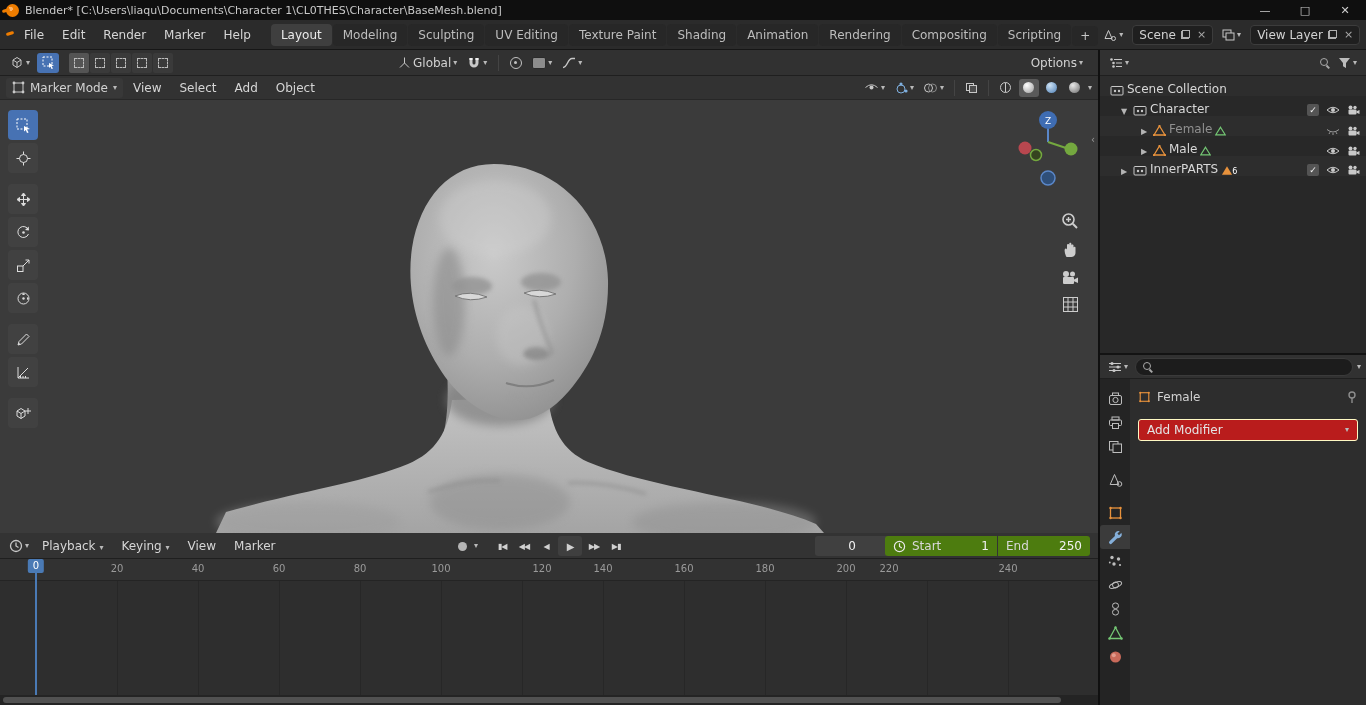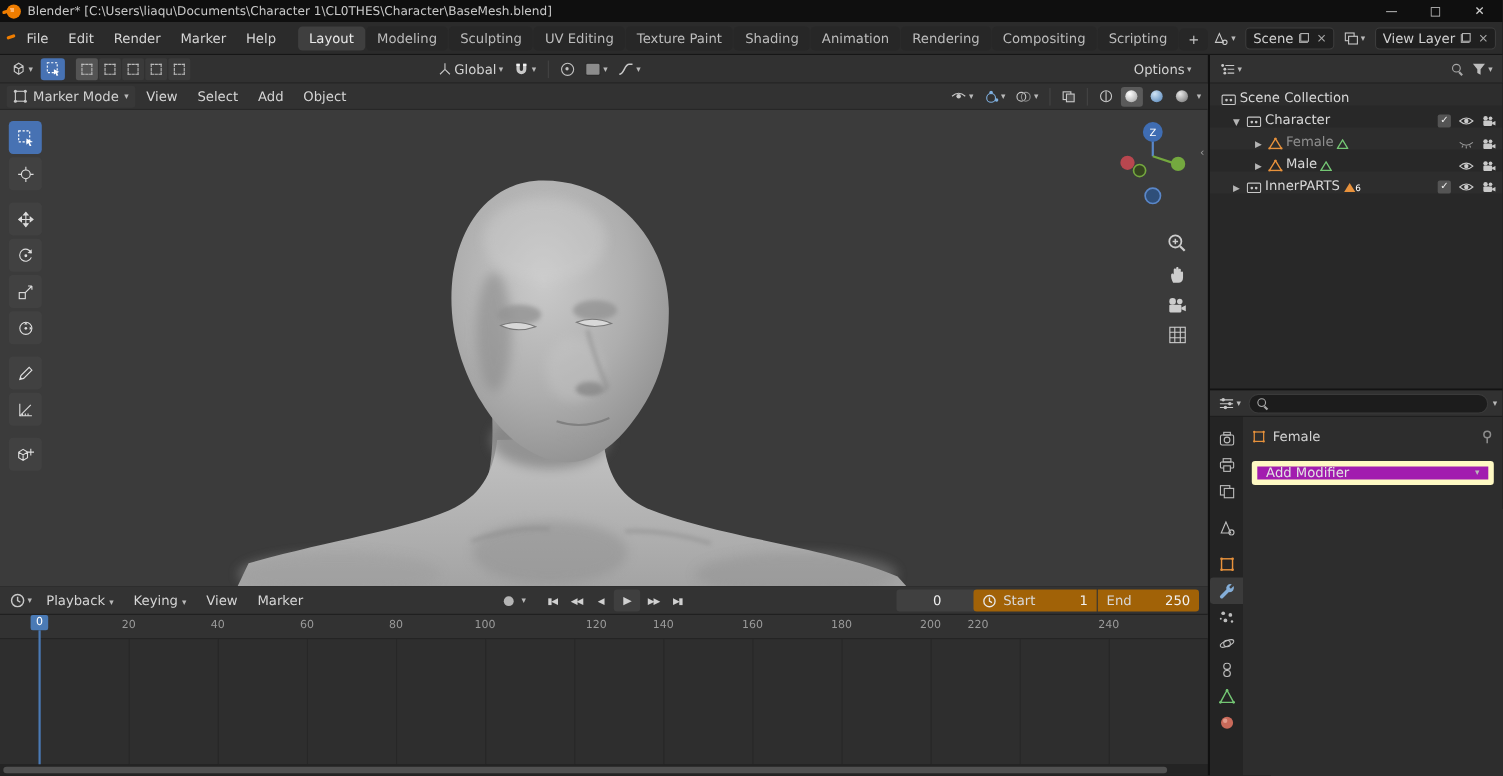--- a/index.html
+++ b/index.html
@@ -89,21 +89,21 @@
   .t-header { position:relative; height:26px; background:#333; border-bottom:1px solid #1f1f1f;
     display:flex; align-items:center; padding:0 6px; gap:2px; flex:0 0 auto; }
   .transport { position:absolute; left:452px; top:3px; display:flex; gap:2px; align-items:center; }
   .tr-btn { min-width:20px; height:20px; border-radius:3px; display:flex; align-items:center; justify-content:center;
     color:#d0d0d0; font-size:8px; letter-spacing:-1px; padding:0 3px; }
   .tr-btn.play { background:#3f3f3f; font-size:10px; min-width:24px; }
   .rec-dot { width:9px; height:9px; border-radius:50%; background:#b5b5b5; }
   .frame-field { position:absolute; left:815px; top:3px; width:74px; height:20px; background:#404040;
     border-radius:3px; display:flex; align-items:center; justify-content:center; color:#f0f0f0; }
   .range-fields { position:absolute; right:8px; top:3px; display:flex; gap:1px; align-items:center; }
-  .rf { height:20px; background:#a16207; display:flex; align-items:center; gap:6px; padding:0 8px; color:#f2f2f2; }
+  .rf { height:20px; background:#4d7c0f; display:flex; align-items:center; gap:6px; padding:0 8px; color:#f2f2f2; }
   .rf.start { border-radius:3px 0 0 3px; width:112px; }
   .rf.end { border-radius:0 3px 3px 0; width:92px;justify-content:flex-end; }
   .rf .lbl { color:#d8d8d8; }
   .rf .val { margin-left:auto; }
 
   .tracks { position:relative; flex:1; min-height:0; background:#2e2e2e; }
   .ruler { position:absolute; left:0; right:0; top:0; height:22px; background:#323232; border-bottom:1px solid #242424; }
   .tick { position:absolute; top:4px; transform:translateX(-50%); font-size:10px; color:#9a9a9a; }
   .vline { position:absolute; top:22px; bottom:0; width:1px; background:#272727; }
   .playhead-line { position:absolute; top:14px; bottom:0; width:2px; background:#4a7ab5; }
@@ -132,21 +132,21 @@
   .search { flex:1; height:18px; background:#1c1c1c; border:1px solid #3a3a3a; border-radius:9px;
     display:flex; align-items:center; padding:0 6px; gap:4px; }
   .props-body { flex:1; display:flex; min-height:0; }
   .ptab-strip { width:30px; background:#242424; padding-top:8px; display:flex; flex-direction:column; align-items:center; }
   .ptab { width:30px; height:24px; display:flex; align-items:center; justify-content:center; }
   .ptab.active { background:#3b3b3b; border-radius:3px 0 0 3px; }
   .ptab.gap { margin-top:9px; }
   .props-content { flex:1; background:#2d2d2d; padding:6px 8px; }
   .crumb { display:flex; align-items:center; gap:6px; height:24px; }
   .crumb .pin { margin-left:auto; }
-  .add-mod { margin-top:10px; height:22px; background:#a21caf; border:5px solid #fef9c3; border-radius:3px;
+  .add-mod { margin-top:10px; height:22px; background:#b91c1c; border:1px solid #fef9c3; border-radius:3px;
     display:flex; align-items:center; padding:0 8px; color:#e3e3e3; }
   .add-mod .chev { margin-left:auto; }
 
   .mag { position:relative; width:12px; height:12px; flex:0 0 auto; }
   .mag::before { content:""; position:absolute; left:1px; top:1px; width:6px; height:6px; border:1.5px solid #a8a8a8; border-radius:50%; }
   .mag::after { content:""; position:absolute; right:1px; bottom:1px; width:4px; height:1.5px; background:#a8a8a8; transform:rotate(45deg); }
 
   svg { display:block; }
   .ic { flex:0 0 auto; }
 </style>

